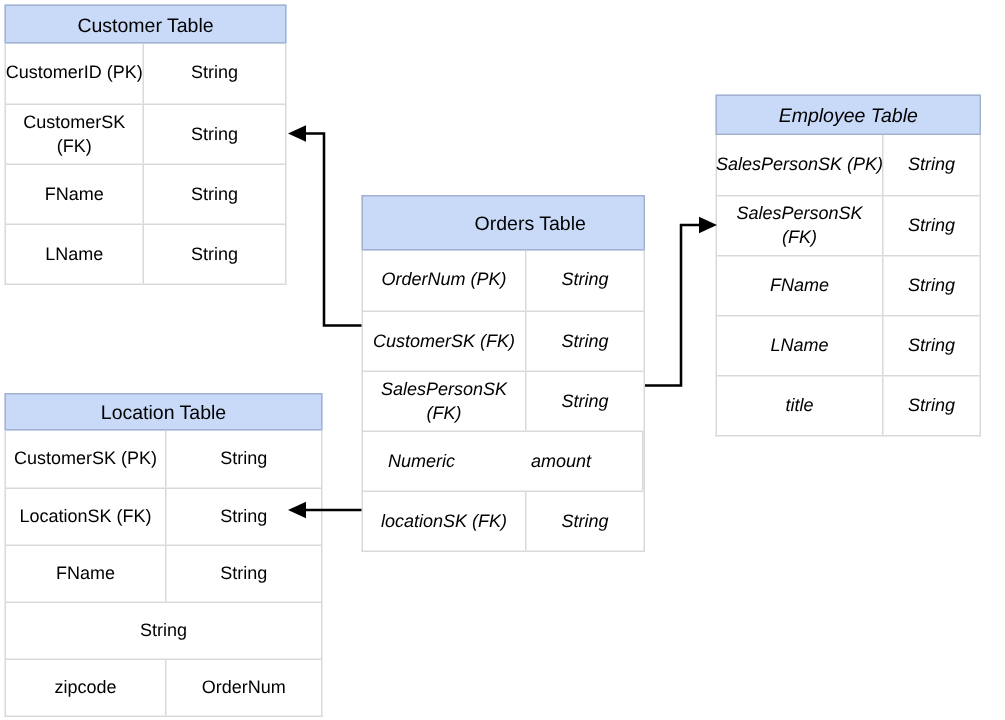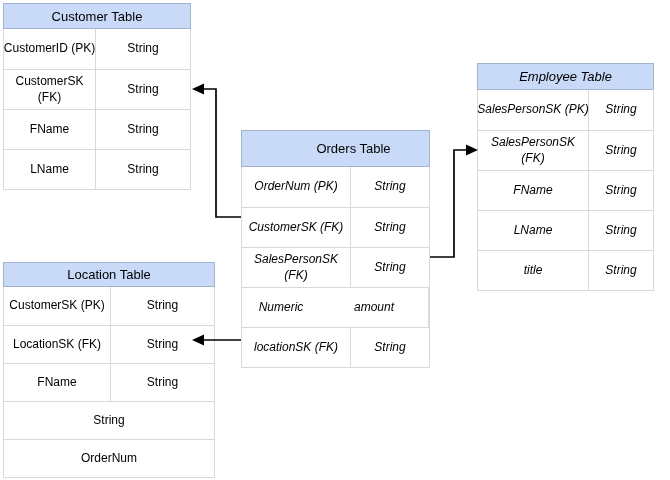--- a/index.html
+++ b/index.html
@@ -171,20 +171,21 @@
       <div class="cell type">String</div>
     </div>
     <div class="trow">
       <div class="cell field">FName</div>
       <div class="cell type">String</div>
     </div>
     <div class="trow">
       <div class="cell type">String</div>
     </div>
     <div class="trow">
+      <div class="cell field">zipcode</div>
       <div class="cell type">OrderNum</div>
     </div>
   </div>
 </div>
 
 <svg class="connectors" viewBox="0 0 670 480">
   <g>
     <path d="M241 217 L216 217 L216 89 L203 89"></path>
     <polygon points="192,89 204,83.5 204,94.5"></polygon>
   </g>

